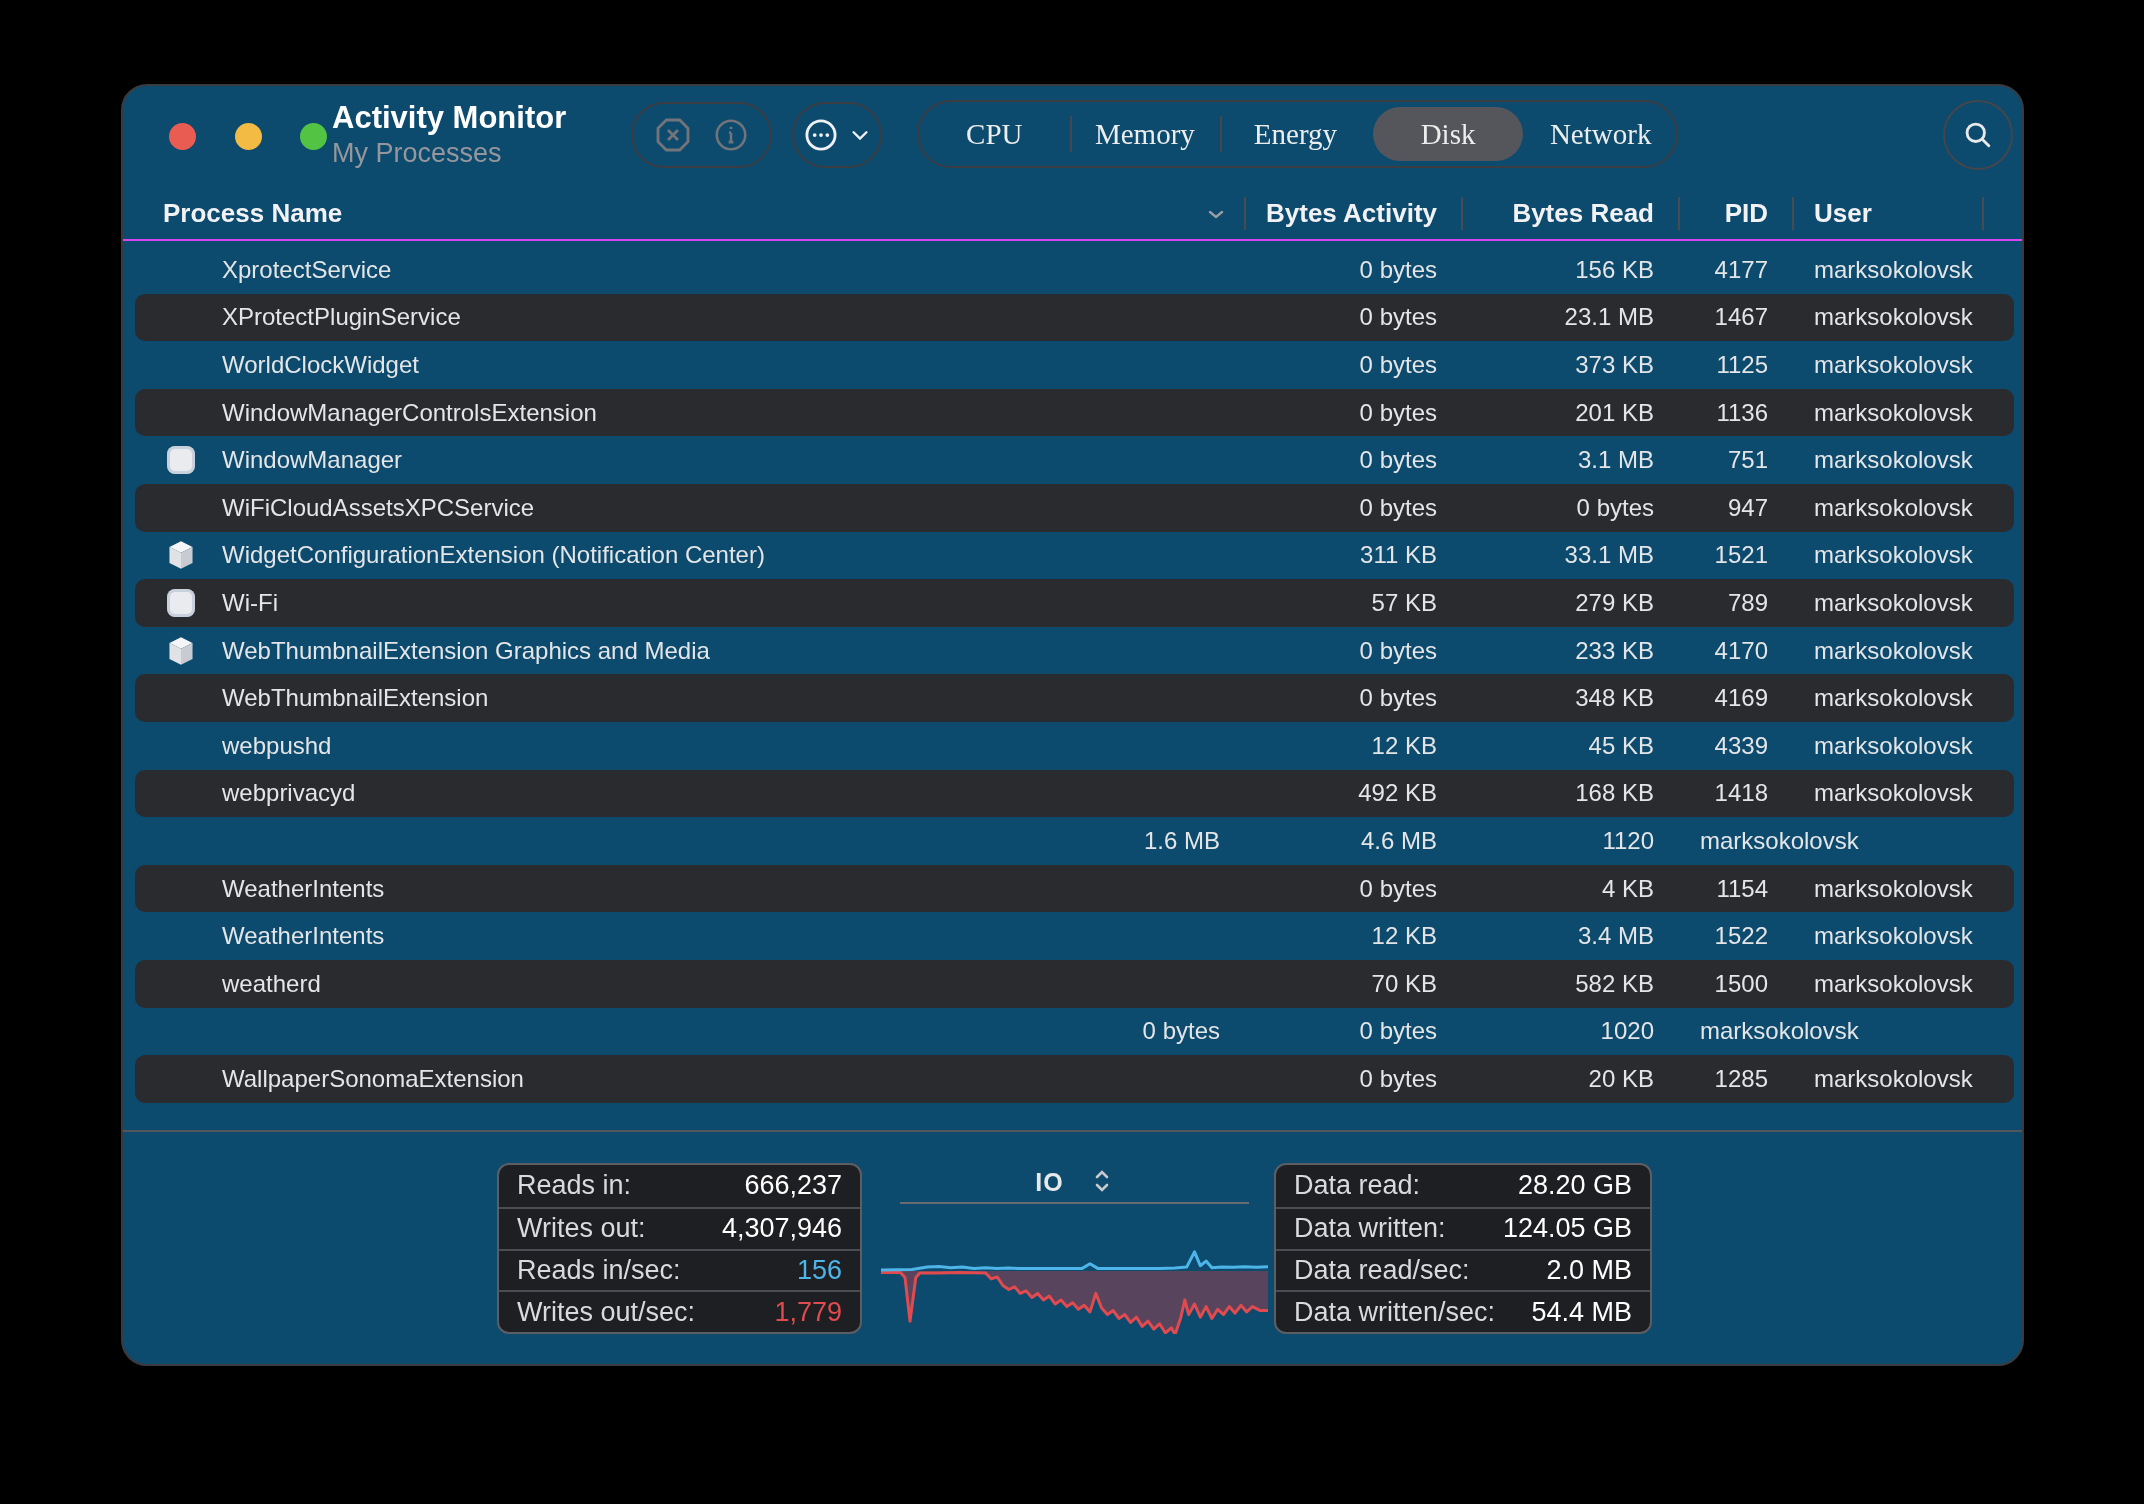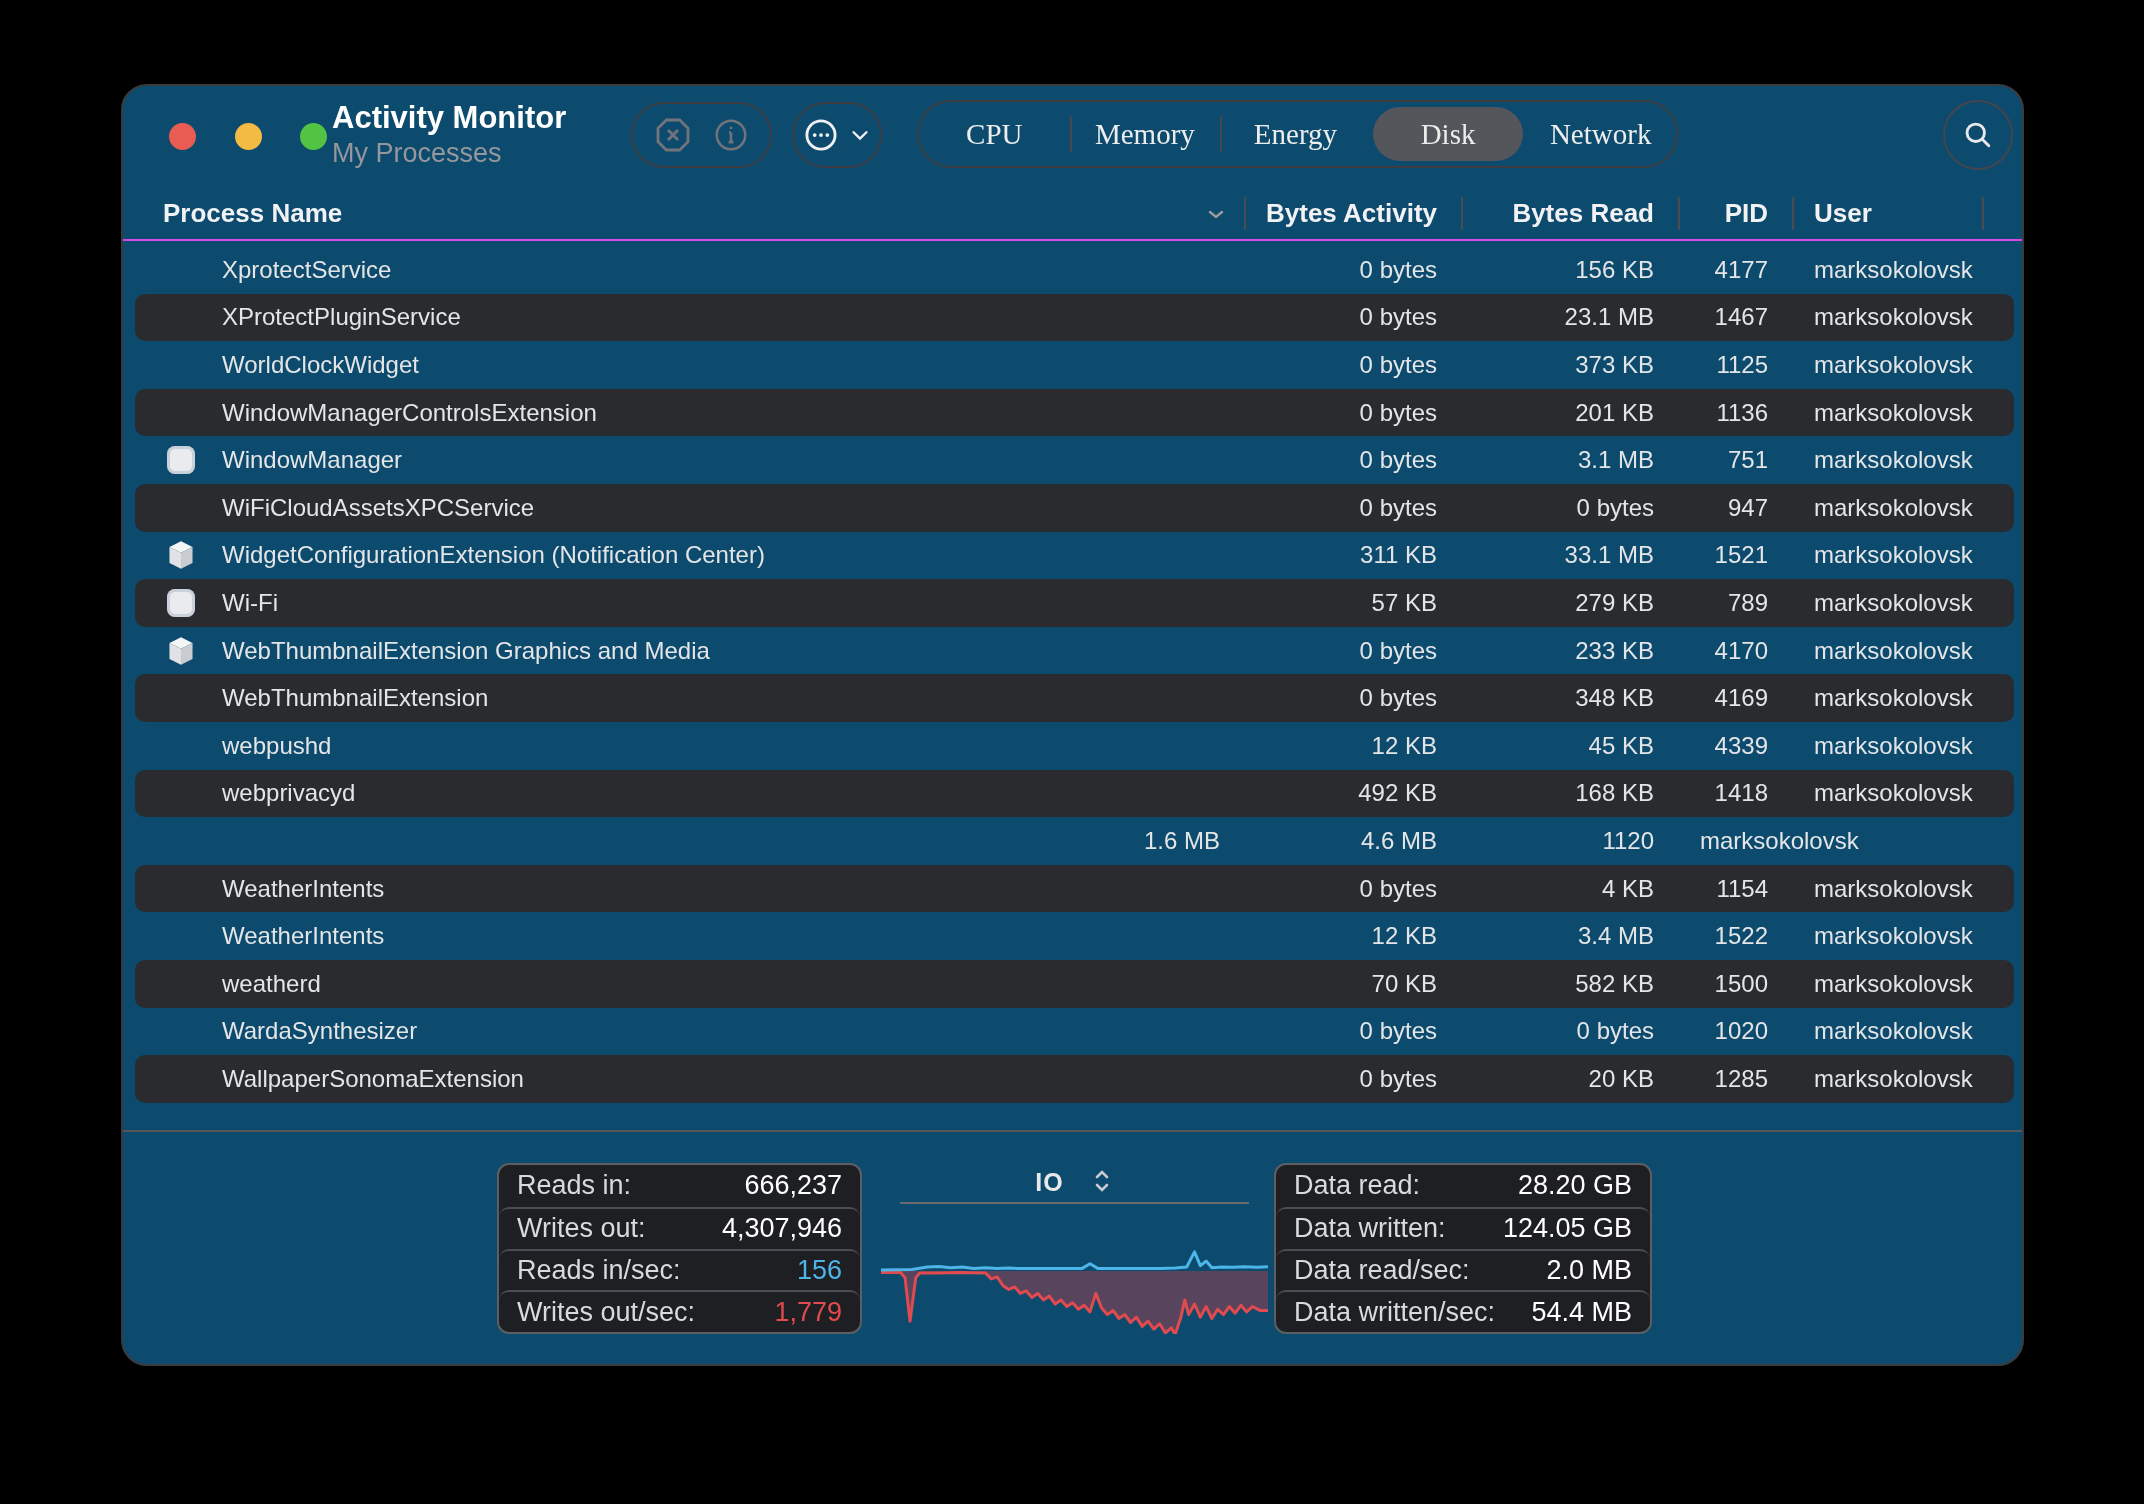--- a/index.html
+++ b/index.html
@@ -50,21 +50,21 @@
   .has-app .icon-app-g{display:block;}
   .has-ext .icon-ext-g{display:block;}
 
   .big-sep{position:absolute;left:0;top:1044px;width:1903px;height:2px;background:#55565b;}
 
   
   .statbox{position:absolute;top:1077px;height:171px;border:2px solid #5d5e63;border-radius:12px;box-sizing:border-box;display:grid;grid-auto-rows:1fr;overflow:hidden;background:#1e1f23;}
   .sb-left{left:374px;width:365px;}
   .sb-right{left:1151px;width:378px;}
   .statrow{display:flex;align-items:center;justify-content:space-between;padding:0 18px;font-size:27px;}
-  .statrow + .statrow{border-top:2px solid #4c4d52;border-radius:10px;}
+  .statrow + .statrow{border-top:2px solid #4c4d52;}
   .statlabel{color:#d9dadd;}
   .statvalue{color:#ffffff;}
 
   .chartbox{position:absolute;left:758px;top:1077px;width:387px;height:171px;}
   .chart-head{height:39px;display:flex;align-items:center;justify-content:center;gap:26px;}
   .chart-title{font-size:25px;font-weight:700;color:#e8e9eb;letter-spacing:1px;}
   .chart-line{position:absolute;left:19px;top:39px;width:349px;height:2px;background:#6a6b70;}
   .chart-plot{position:absolute;left:0;top:39px;width:387px;height:132px;}
 </style>
 </head>
@@ -381,27 +381,20 @@
       <span class="pname">weatherd</span>
     </div>
     <div class="pcell c-right pbw">70 KB</div>
     <div class="pcell c-right pbr">582 KB</div>
     <div class="pcell c-right ppid">1500</div>
     <div class="pcell c-left puser">marksokolovsk</div>
     <div class="pcell"></div>
   </div>
 
   <div class="prow cols">
-    <div class="pcell c-name">
-      <span class="iconbox">
-        
-        
-      </span>
-      <span class="pname">WardaSynthesizer</span>
-    </div>
     <div class="pcell c-right pbw">0 bytes</div>
     <div class="pcell c-right pbr">0 bytes</div>
     <div class="pcell c-right ppid">1020</div>
     <div class="pcell c-left puser">marksokolovsk</div>
     <div class="pcell"></div>
   </div>
 
   <div class="prow cols zebra">
     <div class="pcell c-name">
       <span class="iconbox">

